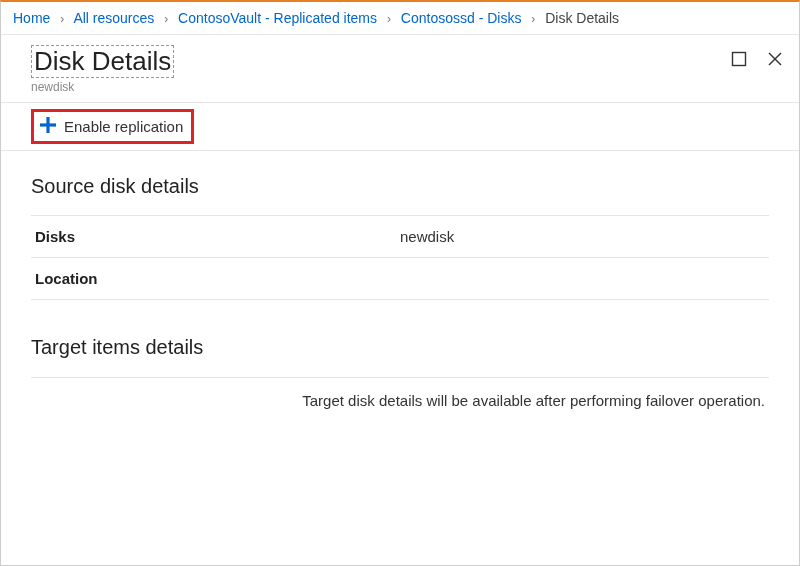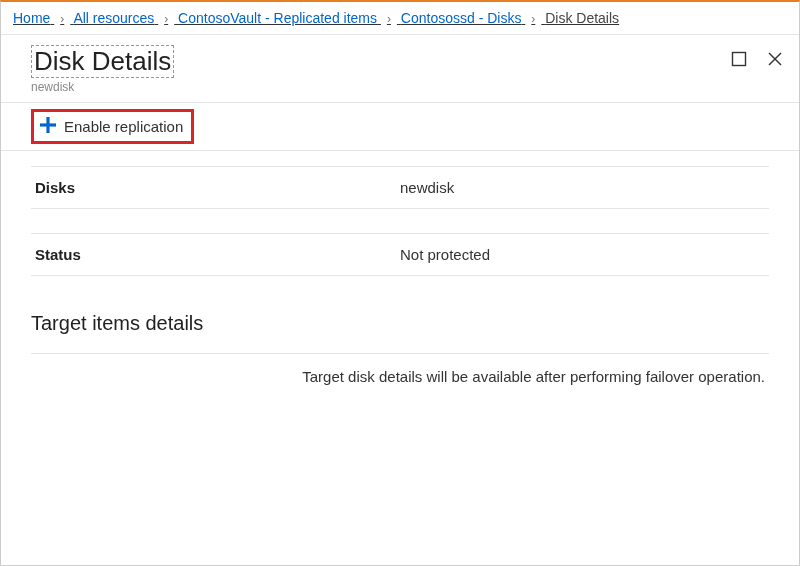--- a/index.html
+++ b/index.html
@@ -12,21 +12,20 @@
       border: 1px solid #ccc;
       border-top: 2px solid #e67e22;
     }
     .breadcrumb {
       padding: 8px 12px;
       font-size: 14px;
       color: #333;
       border-bottom: 1px solid #e5e5e5;
       white-space: nowrap;
       overflow: hidden;
-      text-decoration: underline;
     }
     .breadcrumb a { color: #0066cc; text-decoration: none; cursor: pointer; }
     .breadcrumb .sep { margin: 0 6px; color: #777; font-size: 12px; }
     .breadcrumb .current { color: #444; }
     .blade-header {
       display: flex;
       align-items: flex-start;
       justify-content: space-between;
       padding: 10px 16px 8px 30px;
     }
@@ -115,29 +114,27 @@
       <svg width="20" height="20" viewBox="0 0 20 20">
           <line x1="10" y1="2" x2="10" y2="18" stroke="#0066cc" stroke-width="3.2"></line>
           <line x1="2" y1="10" x2="18" y2="10" stroke="#0066cc" stroke-width="3.2"></line>
         </svg>
     </span>
     <span>Enable replication</span>
   </div>
 </div>
 
 <div class="content">
+  <div class="section-title">Source disk details</div>
 
   <div class="prop-row">
     <div class="prop-label">Disks</div>
     <div class="prop-value">newdisk</div>
   </div>
   <div class="prop-row">
+    <div class="prop-label">Location</div>
     <div class="prop-value"></div>
-  </div>
-  <div class="prop-row">
-    <div class="prop-label">Status</div>
-    <div class="prop-value">Not protected</div>
   </div>
 
   <div class="section-gap"></div>
   <div class="section-title">Target items details</div>
   <div class="info-line">Target disk details will be available after performing failover operation.</div>
 </div>
 
 </body></html>

